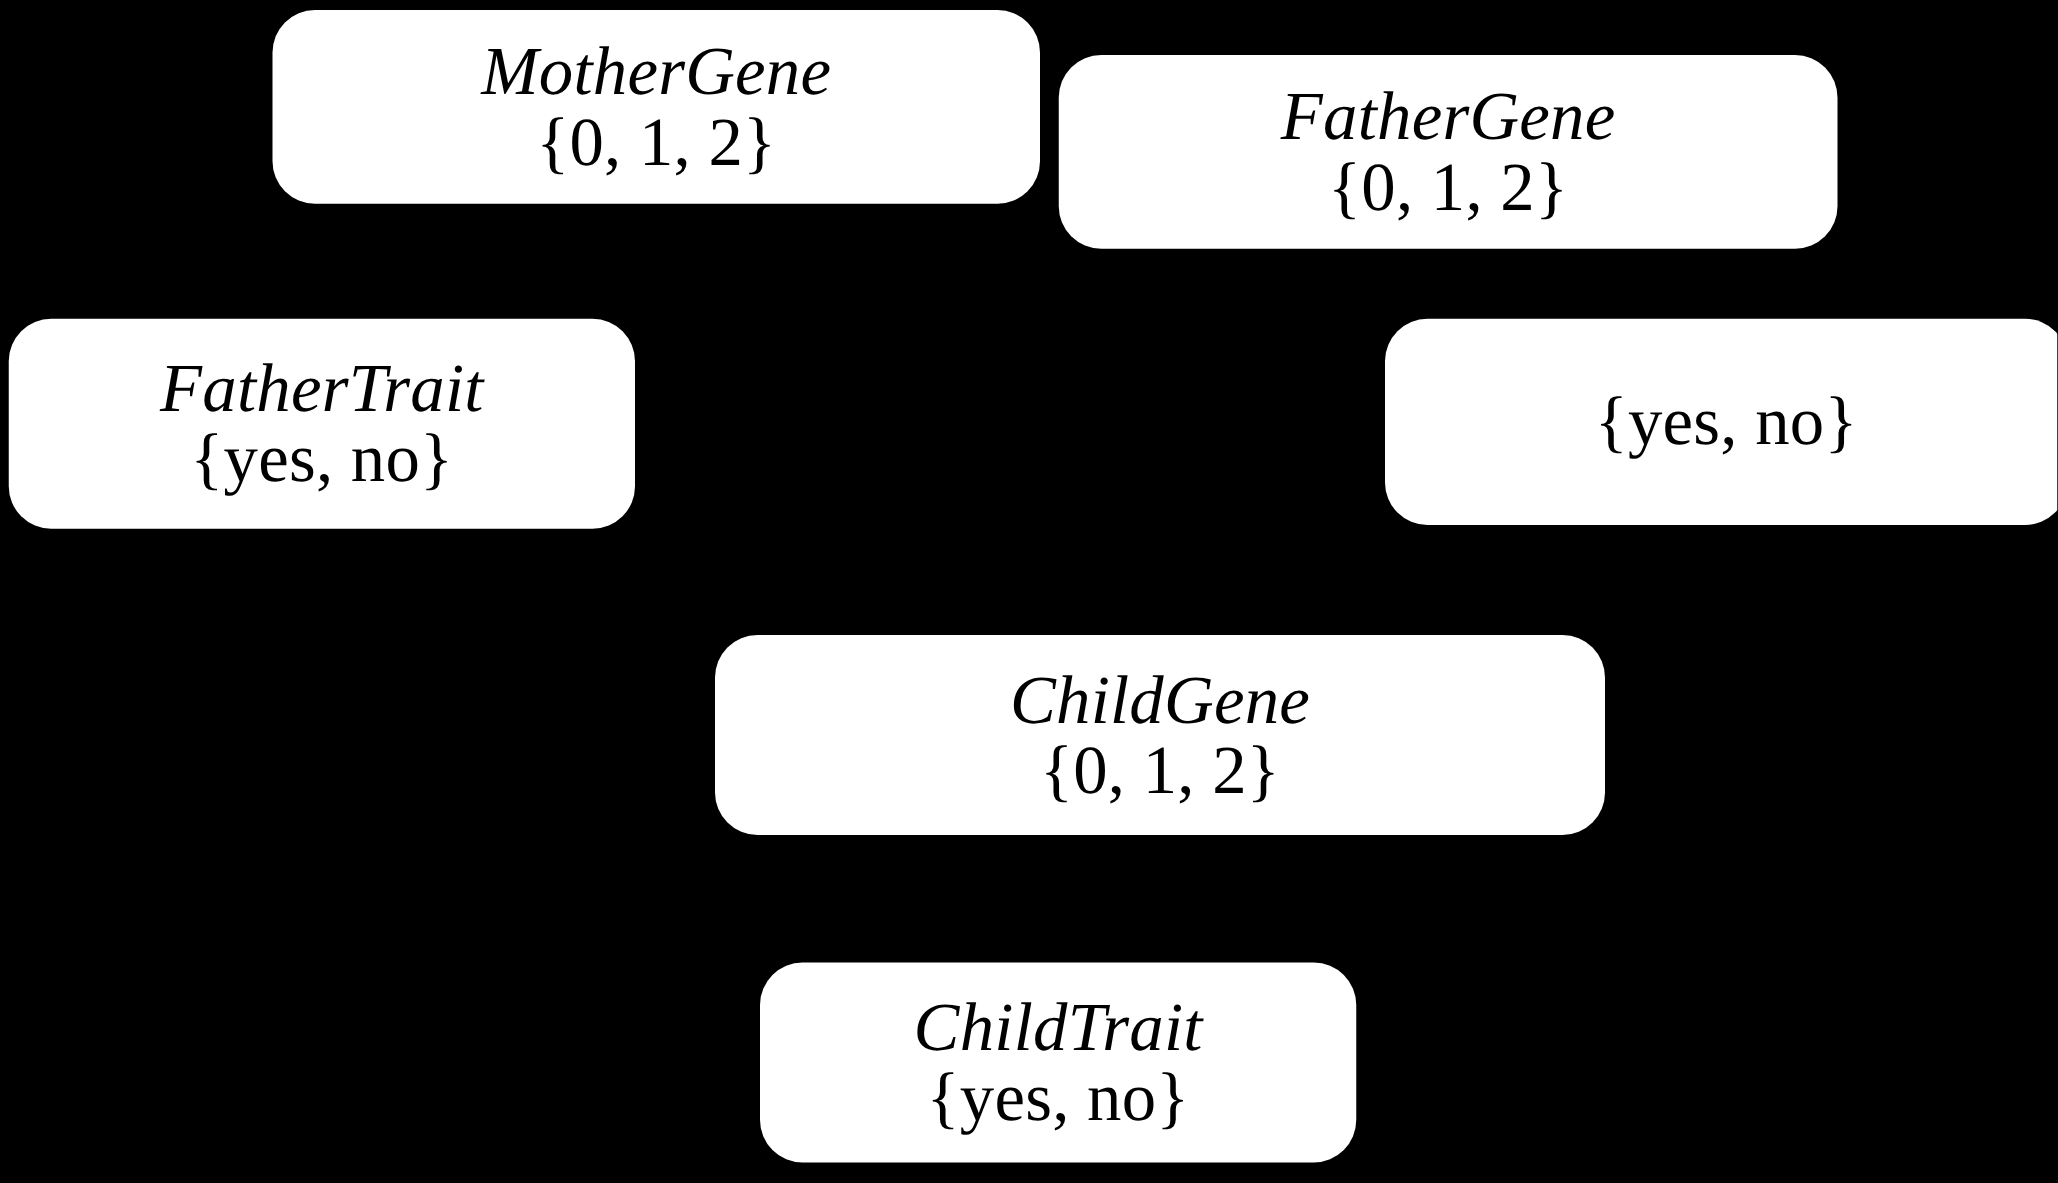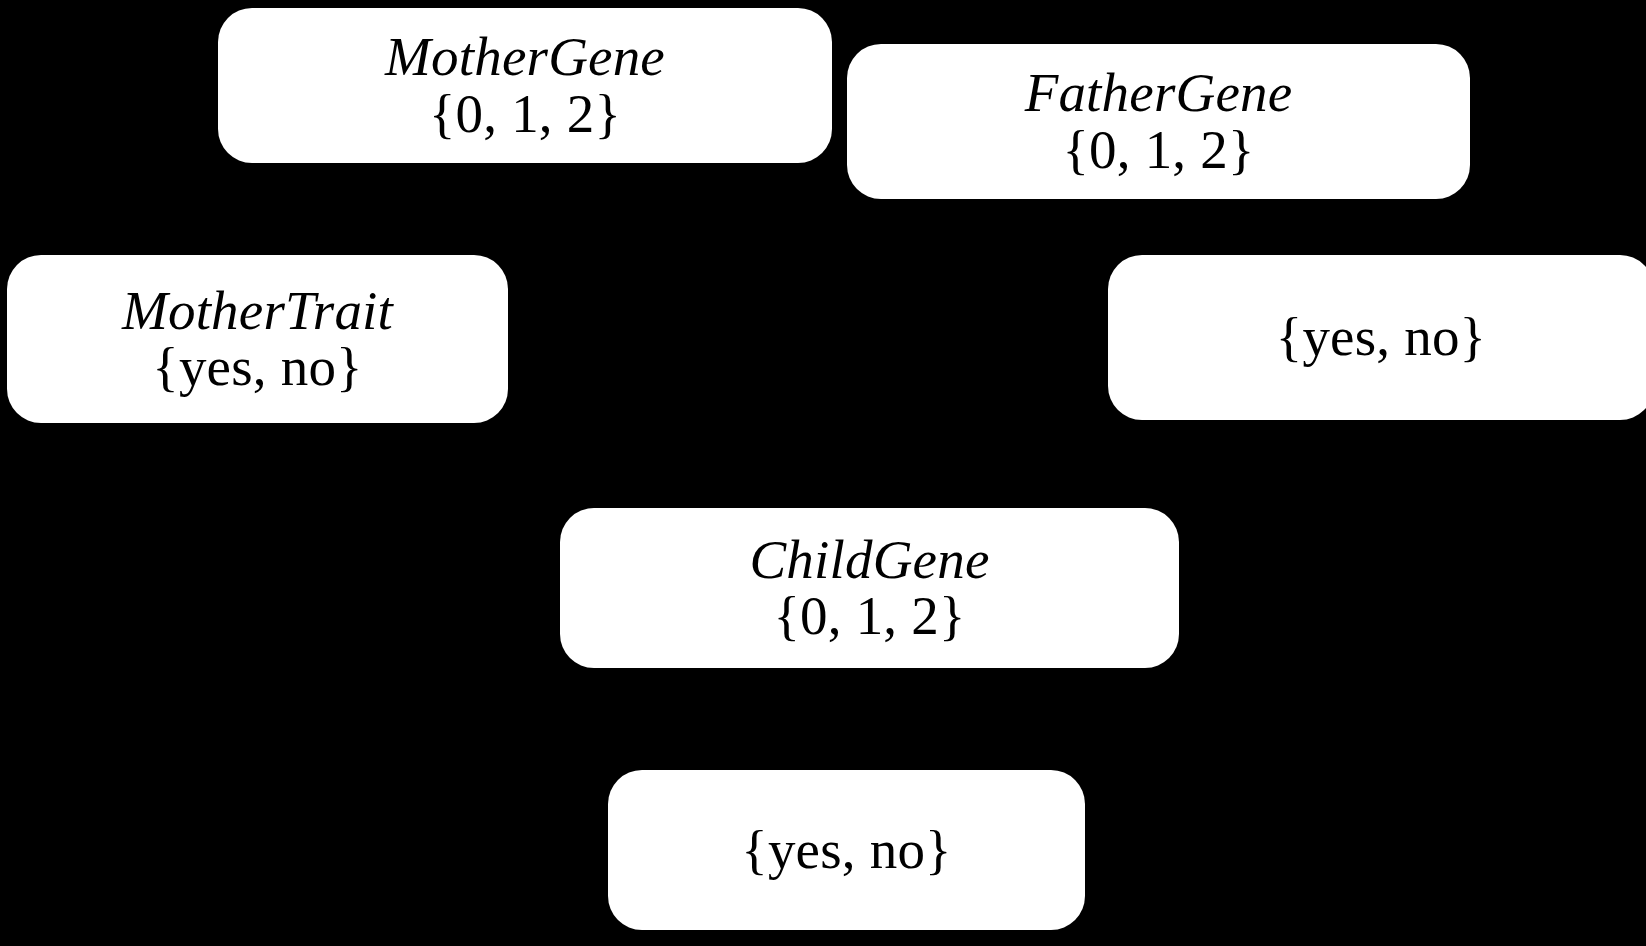--- a/index.html
+++ b/index.html
@@ -40,21 +40,21 @@
     white-space: nowrap;
     text-align: right;
     letter-spacing: 0.2px;
   }
 
   
   #node-mother-gene  { left: 218px; top: 8px;   width: 614px; height: 155px; }
   #node-father-gene  { left: 847px; top: 8px;   width: 623px; height: 155px; margin-top: 36px; }
   #node-mother-trait { left: 7px;   top: 255px; width: 501px; height: 168px; }
   #node-father-trait { left: 1108px;top: 255px; width: 546px; height: 165px; }
-  #node-child-gene   { left: 560px; top: 508px; width: 619px; height: 160px; }
+  #node-child-gene   { left: 572px; top: 508px; width: 712px; height: 160px; }
   #node-child-trait  { left: 608px; top: 770px; width: 477px; height: 160px; }
 
   #node-mother-gene  .node-label, #node-mother-gene  .node-domain { font-size: 55px; }
   #node-father-gene  .node-label, #node-father-gene  .node-domain { font-size: 55px; }
   #node-mother-trait .node-label, #node-mother-trait .node-domain { font-size: 55px; }
   #node-father-trait .node-label, #node-father-trait .node-domain { font-size: 55px; }
   #node-child-gene   .node-label, #node-child-gene   .node-domain { font-size: 55px; }
   #node-child-trait  .node-label, #node-child-trait  .node-domain { font-size: 55px; }
 </style>
 </head>
@@ -66,30 +66,31 @@
     <div class="node-label">MotherGene</div>
     <div class="node-domain">{0, 1, 2}</div>
   </div>
 
   <div class="node" id="node-father-gene">
     <div class="node-label">FatherGene</div>
     <div class="node-domain">{0, 1, 2}</div>
   </div>
 
   <div class="node" id="node-mother-trait">
-    <div class="node-label">MotherTrait</div>
+    <div class="node-label">FatherTrait</div>
     <div class="node-domain">{yes, no}</div>
   </div>
 
   <div class="node" id="node-father-trait">
     <div class="node-domain">{yes, no}</div>
   </div>
 
   <div class="node" id="node-child-gene">
     <div class="node-label">ChildGene</div>
     <div class="node-domain">{0, 1, 2}</div>
   </div>
 
   <div class="node" id="node-child-trait">
+    <div class="node-label">ChildTrait</div>
     <div class="node-domain">{yes, no}</div>
   </div>
 
 </div>
 
 </body></html>

